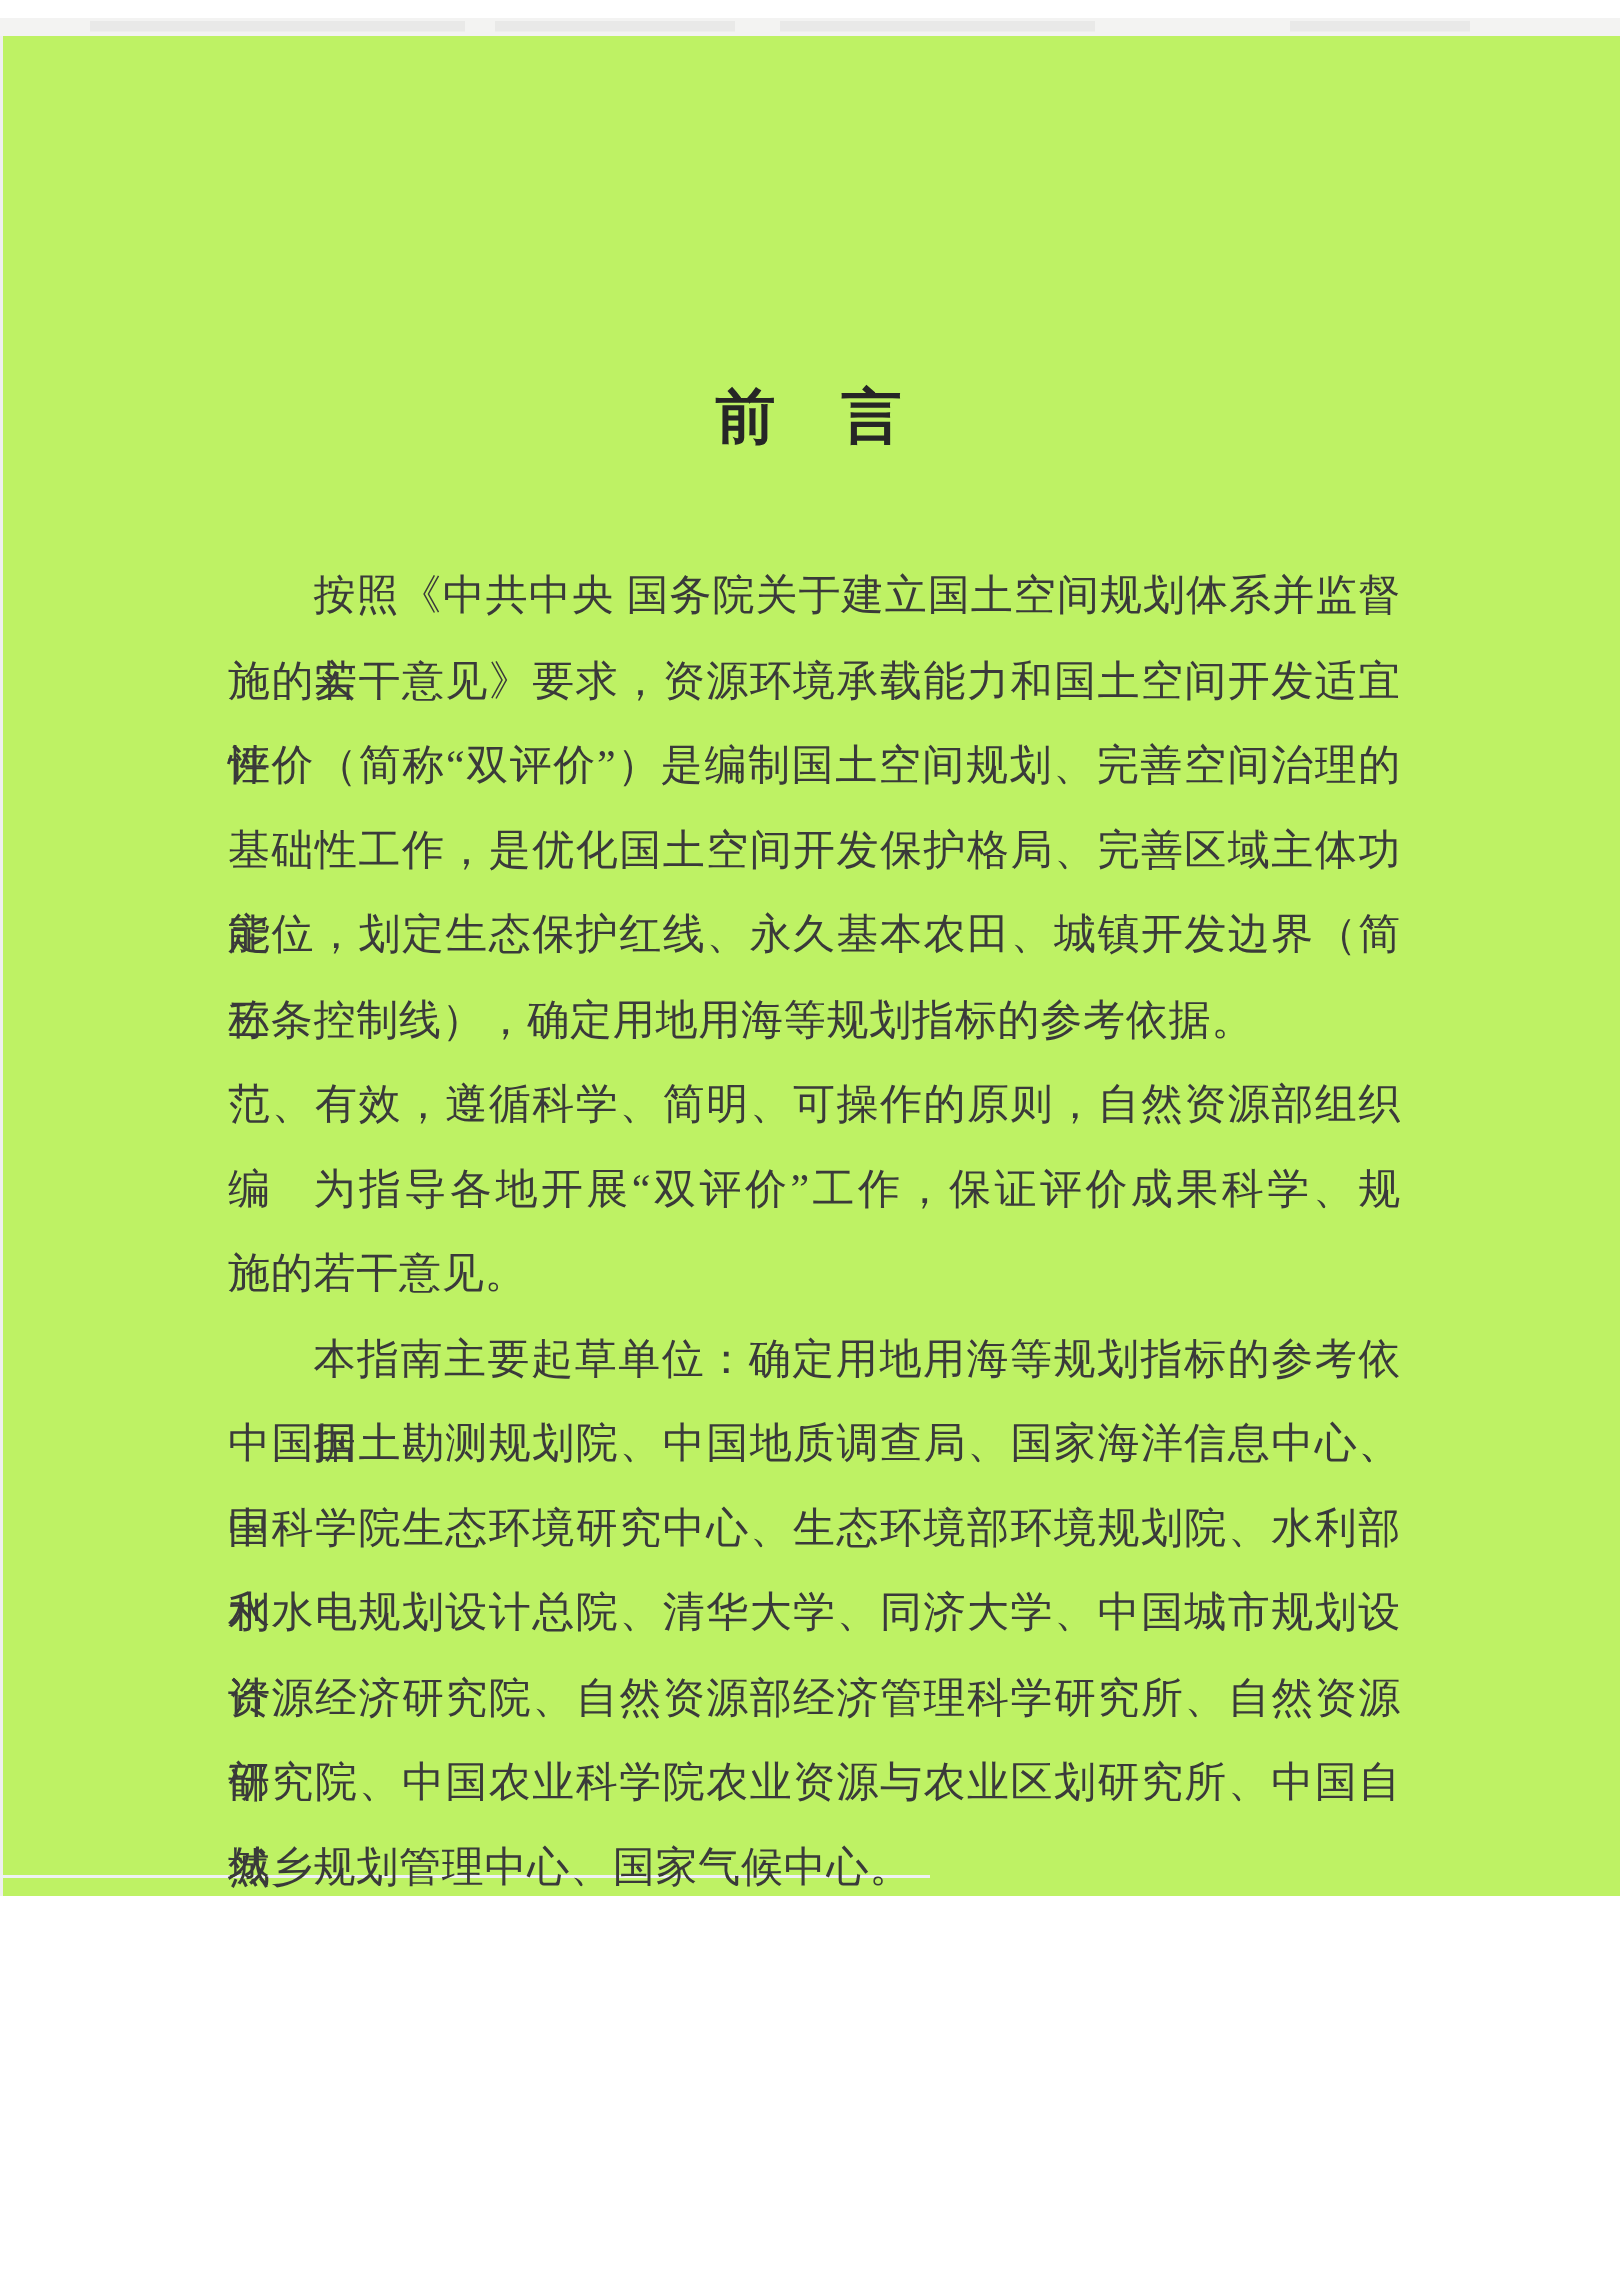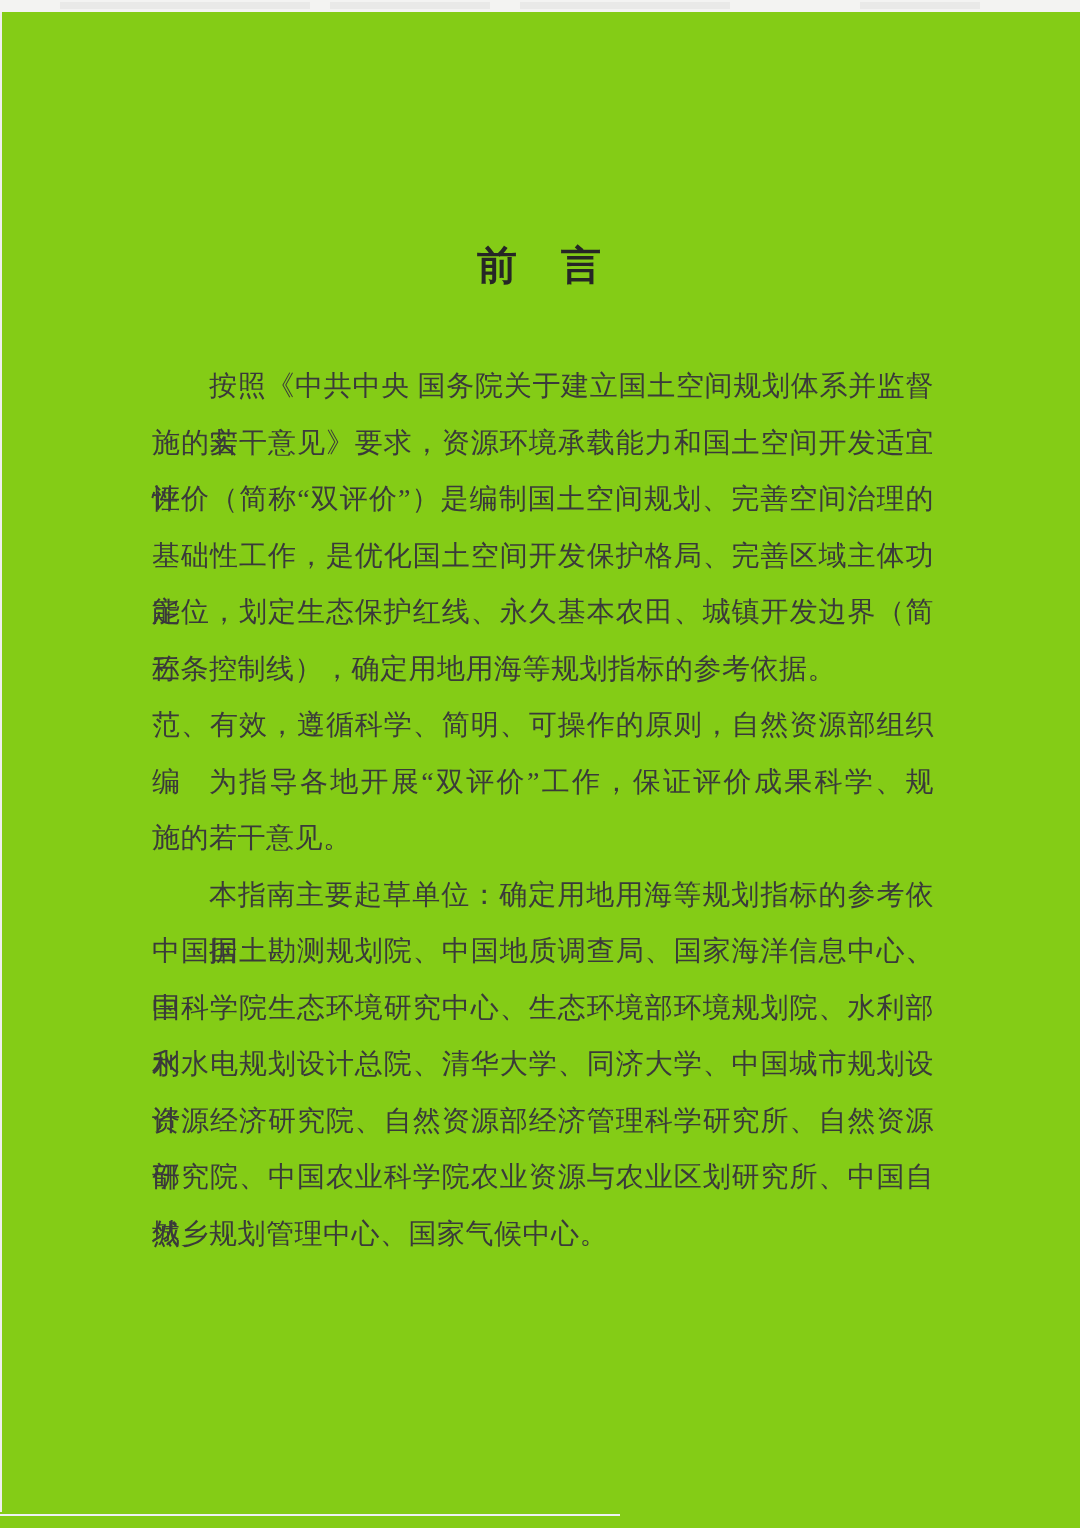--- a/index.html
+++ b/index.html
@@ -3,24 +3,25 @@
 <meta charset="utf-8">
 <style>
   html, body {
     margin: 0;
     padding: 0;
     background: #ffffff;
   }
   .page {
     position: relative;
     width: 1080px;
-    height: 1528px;
-    background: #84cc16;
+    height: 1252px;
+    background: #bef264;
     overflow: hidden;
     font-family: "Liberation Serif", "DejaVu Serif", serif;
+    margin-top: 12px;
   }
   
   .scan-strip-top {
     position: absolute;
     top: 0; left: 0; right: 0;
     height: 12px;
     background: #f3f3f2;
   }
   .scan-strip-top .seg {
     position: absolute;

